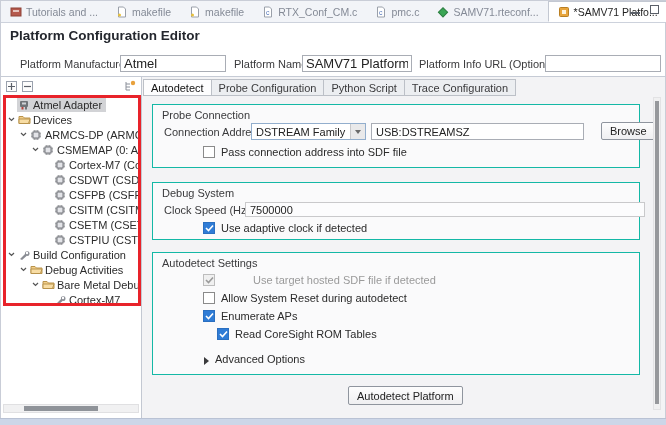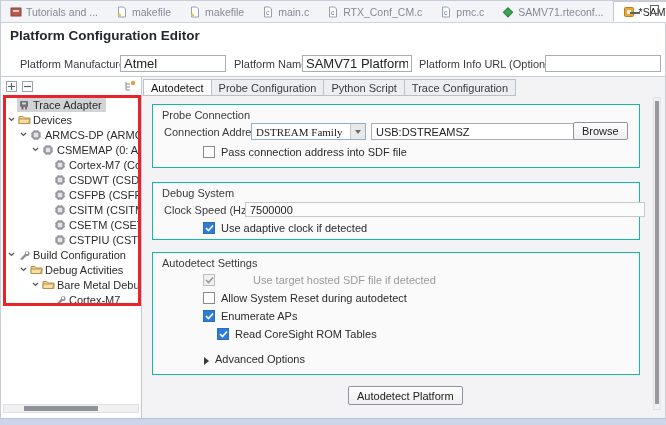--- a/index.html
+++ b/index.html
@@ -53,21 +53,21 @@
   .right-panel { position:absolute; left:142px; top:77px; width:523px; height:341px; background:#f3f3f5; }
   .cfg-tabs { position:absolute; left:2px; top:2px; display:flex; }
   .ctab { height:17px; display:flex; align-items:center; padding:0 7px; border:1px solid #bcc0c7;
           background:#eceef1; color:#3a3a3c; margin-left:-1px; }
   .ctab.active { background:#fdfdfe; color:#111; position:relative; z-index:2; }
   .group { position:absolute; left:10px; width:488px; background:#fafafb; border:1px solid #14b8a6; }
   .g-title { position:absolute; left:9px; top:4px; color:#3a3a3c; }
   .g1 { top:27px; height:64px; } .g2 { top:105px; height:58px; } .g3 { top:175px; height:123px; }
   .row-abs { position:absolute; display:flex; align-items:flex-end;padding-left:41px; }
   .combo { position:absolute; height:17px; border:1px solid #92aecd; background:#fff; display:flex; align-items:center; }
-  .combo .cval { padding:0 4px; flex:1; color:#222;font-family:Liberation Serif, serif; }
+  .combo .cval { padding:0 4px; flex:1; color:#222; }
   .combo .carrow { width:15px; height:100%; background:#e9e9ea; border-left:1px solid #c8c8ca;
                    display:flex; align-items:center; justify-content:center; }
   .carrow i { width:0; height:0; border-left:3px solid transparent; border-right:3px solid transparent;
               border-top:4px solid #6a6a6a; }
   .txt-input { position:absolute; height:17px; border:1px solid #a9adb5; background:#fff; padding:0 4px;
                font-family:"Liberation Sans",sans-serif; font-size:11px; color:#222; }
   .btn { border:1px solid #8f959e; background:linear-gradient(#fdfdfd,#efeff1); border-radius:2px;
          font-family:"Liberation Sans",sans-serif; font-size:11px; color:#222; padding:1px 8px; height:18px; }
   .flat-field { position:absolute; height:15px; border:1px solid #c9c9cb; background:#fcfcfd; display:flex;
                 align-items:center; padding:0 4px; color:#222; }
@@ -118,29 +118,20 @@
       </span>
       <span>makefile</span>
     </div>
     <div class="etab">
       <span class="tab-ic">
         <svg width="12" height="12">
             <path d="M2.5 1h5l2 2v8h-7z" fill="#fff" stroke="#9aa0aa"></path>
             <text x="4" y="9" font-size="7" fill="#5577bb" font-family="sans-serif">c</text>
           </svg>
       </span>
-      <span>main.c</span>
-    </div>
-    <div class="etab">
-      <span class="tab-ic">
-        <svg width="12" height="12">
-            <path d="M2.5 1h5l2 2v8h-7z" fill="#fff" stroke="#9aa0aa"></path>
-            <text x="4" y="9" font-size="7" fill="#5577bb" font-family="sans-serif">c</text>
-          </svg>
-      </span>
       <span>RTX_Conf_CM.c</span>
     </div>
     <div class="etab">
       <span class="tab-ic">
         <svg width="12" height="12">
             <path d="M2.5 1h5l2 2v8h-7z" fill="#fff" stroke="#9aa0aa"></path>
             <text x="4" y="9" font-size="7" fill="#5577bb" font-family="sans-serif">c</text>
           </svg>
       </span>
       <span>pmc.c</span>
@@ -204,21 +195,21 @@
         <span class="slot"></span>
         <span class="sel-wrap">
           <span class="ticon">
             <svg width="12" height="11">
                 <rect x="2" y="2" width="8" height="6" rx="1" fill="#6f7377"></rect>
                 <rect x="3.5" y="8" width="2" height="2.5" fill="#b5453c"></rect>
                 <rect x="7" y="8" width="2" height="2.5" fill="#6f7377"></rect>
                 <rect x="4" y="3.5" width="4" height="2" fill="#cfd2d6"></rect>
               </svg>
           </span>
-          <span class="tlabel">Trace Adapter</span>
+          <span class="tlabel">Atmel Adapter</span>
         </span>
       </div>
       <div class="trow lvl0">
         <span class="slot">
             <svg width="7" height="5">
               <polyline points="1,1 3.5,3.5 6,1" fill="none" stroke="#555" stroke-width="1.2"></polyline>
             </svg>
           </span>
         <span class="ticon">
           <svg width="13" height="11">
@@ -388,21 +379,21 @@
     <div class="group g1">
       <div class="g-title">Probe Connection</div>
       <span class="fr-label" style="left:11px; top:21px;">Connection Address:</span>
       <div class="combo" style="left:98px; top:18px; width:115px;">
         <span class="cval">DSTREAM Family</span>
         <span class="carrow">
             <i></i>
           </span>
       </div>
       <input class="txt-input" style="left: 218px; top: 18px; width: 213px;" readonly="" value="USB:DSTREAMSZ">
-      <button class="btn" style="position:absolute; left:420px; top:17px;">Browse</button>
+      <button class="btn" style="position:absolute; left:448px; top:17px;">Browse</button>
       <div class="row-abs" style="left:9px; top:41px;">
         <span class="cb"></span>
         <span class="cb-label">Pass connection address into SDF file</span>
       </div>
     </div>
 
     <div class="group g2">
       <div class="g-title">Debug System</div>
       <span class="fr-label" style="left:11px; top:21px;">Clock Speed (Hz):</span>
       <div class="flat-field" style="left:92px; top:19px; width:400px;">

